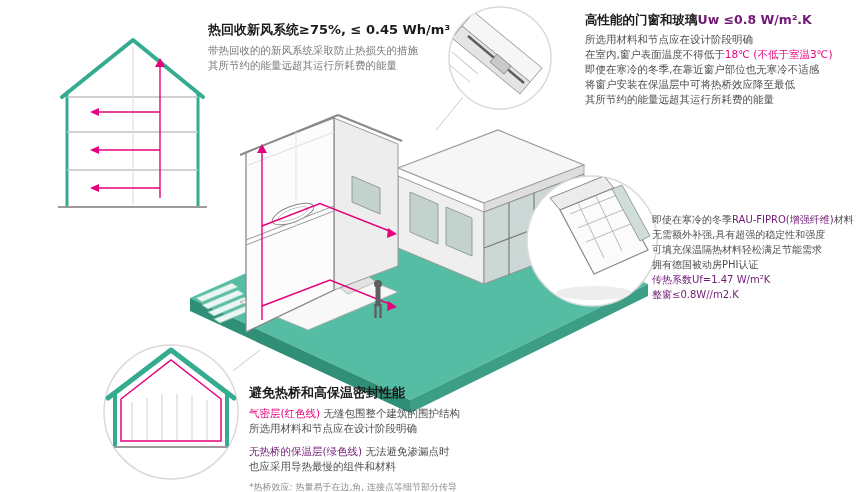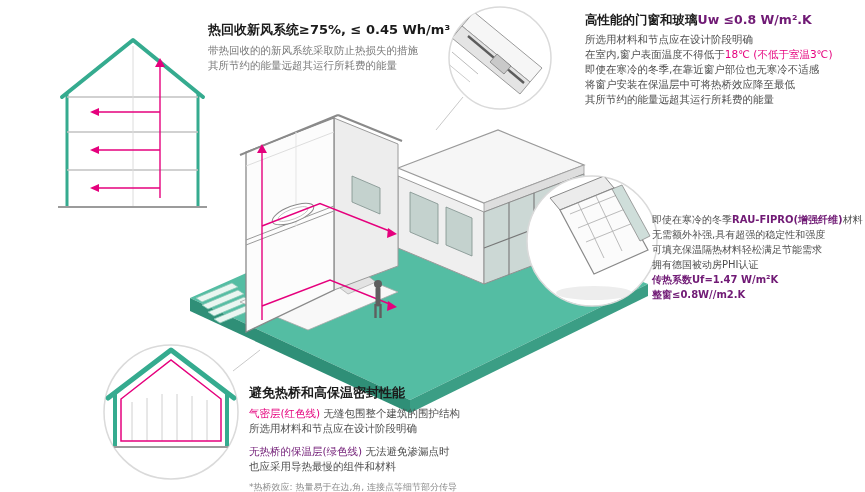--- a/index.html
+++ b/index.html
@@ -6,21 +6,21 @@
   html,body { background:#ffffff; }
   body { font-family:"DejaVu Sans","Liberation Sans",sans-serif; }
   .canvas { position:relative; width:865px; height:492px; background:#fff; overflow:hidden; }
   .art { position:absolute; left:0; top:0; }
   .tb { position:absolute; }
   .title { font-size:13px; font-weight:bold; color:#1b1b1b; line-height:17px; white-space:nowrap; }
   .small { font-size:10.5px; line-height:15px; color:#4f4f4f; white-space:nowrap; }
   .gray  { color:#7a7a7a; }
   .green { color:#701a75; }
   .magenta { color:#e5007d;margin-top:24px; }
-  .bold { font-weight:bold; }
+  .bold { font-weight:normal; }
   .footnote { font-size:9px; color:#8c8c8c; white-space:nowrap; }
 </style>
 </head>
 <body>
 
 <div class="canvas">
 
   <svg class="art" width="865" height="492" viewBox="0 0 865 492">
     <defs>
       <clipPath id="cWin">

